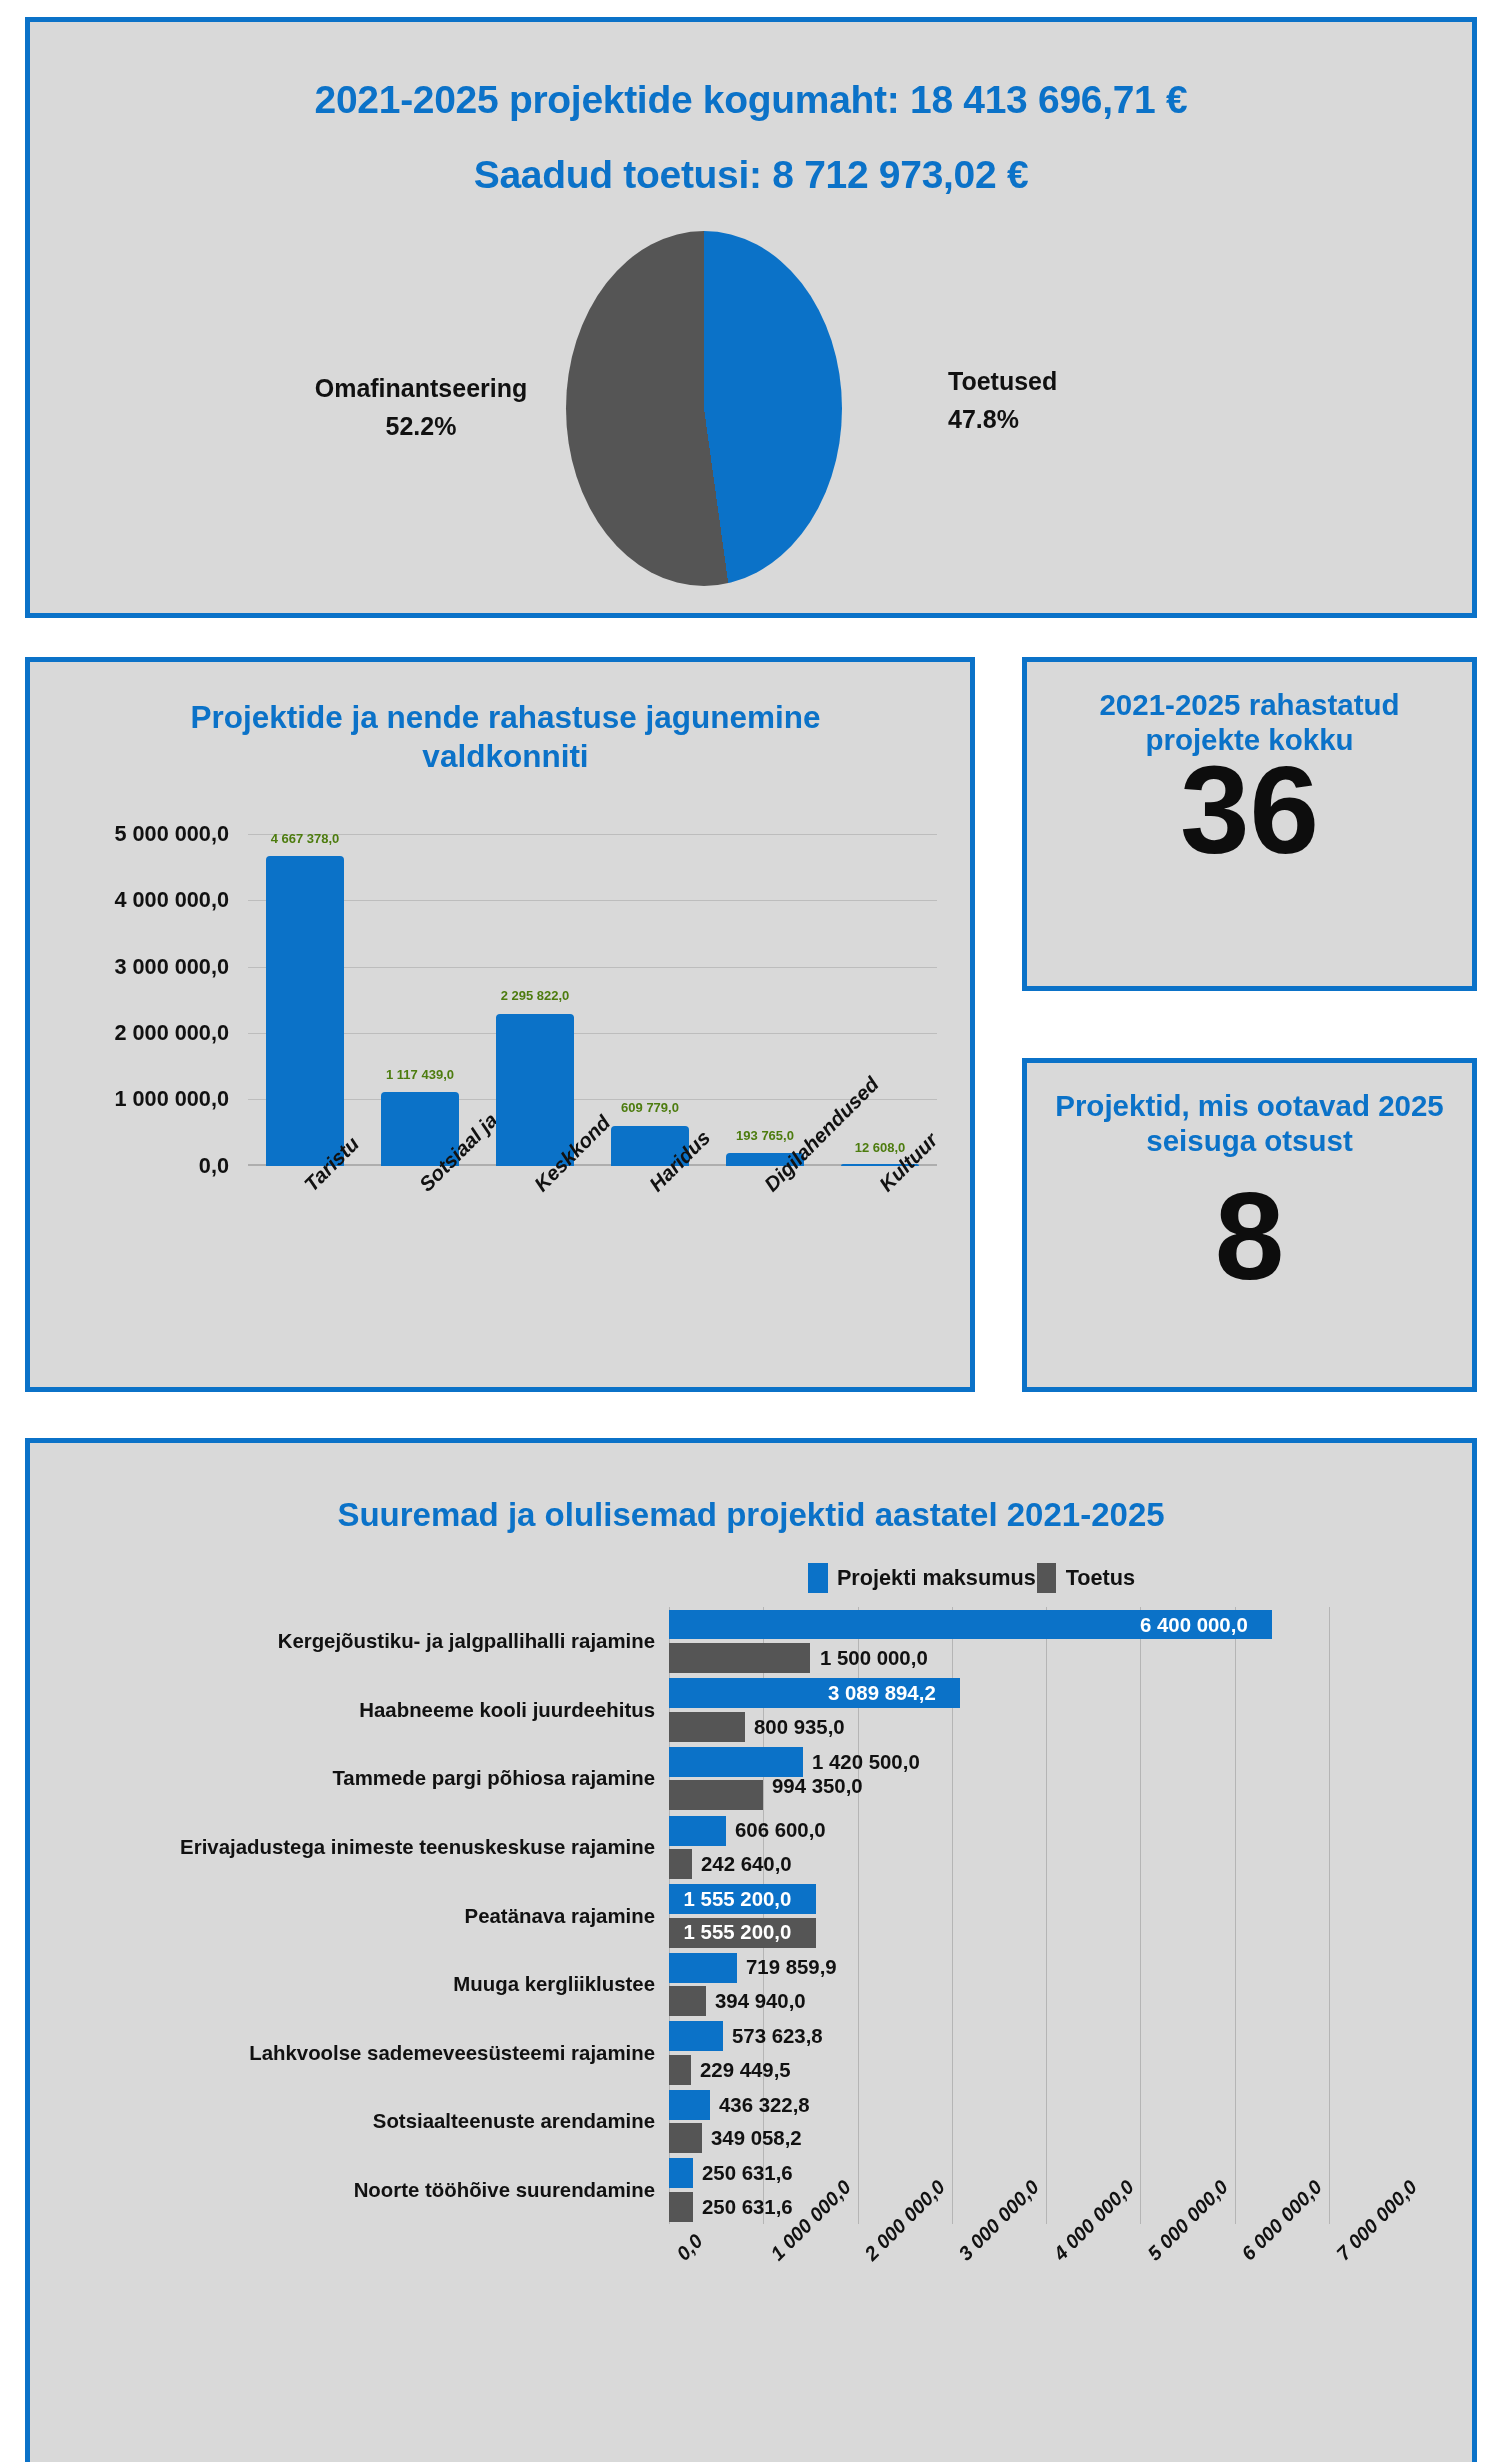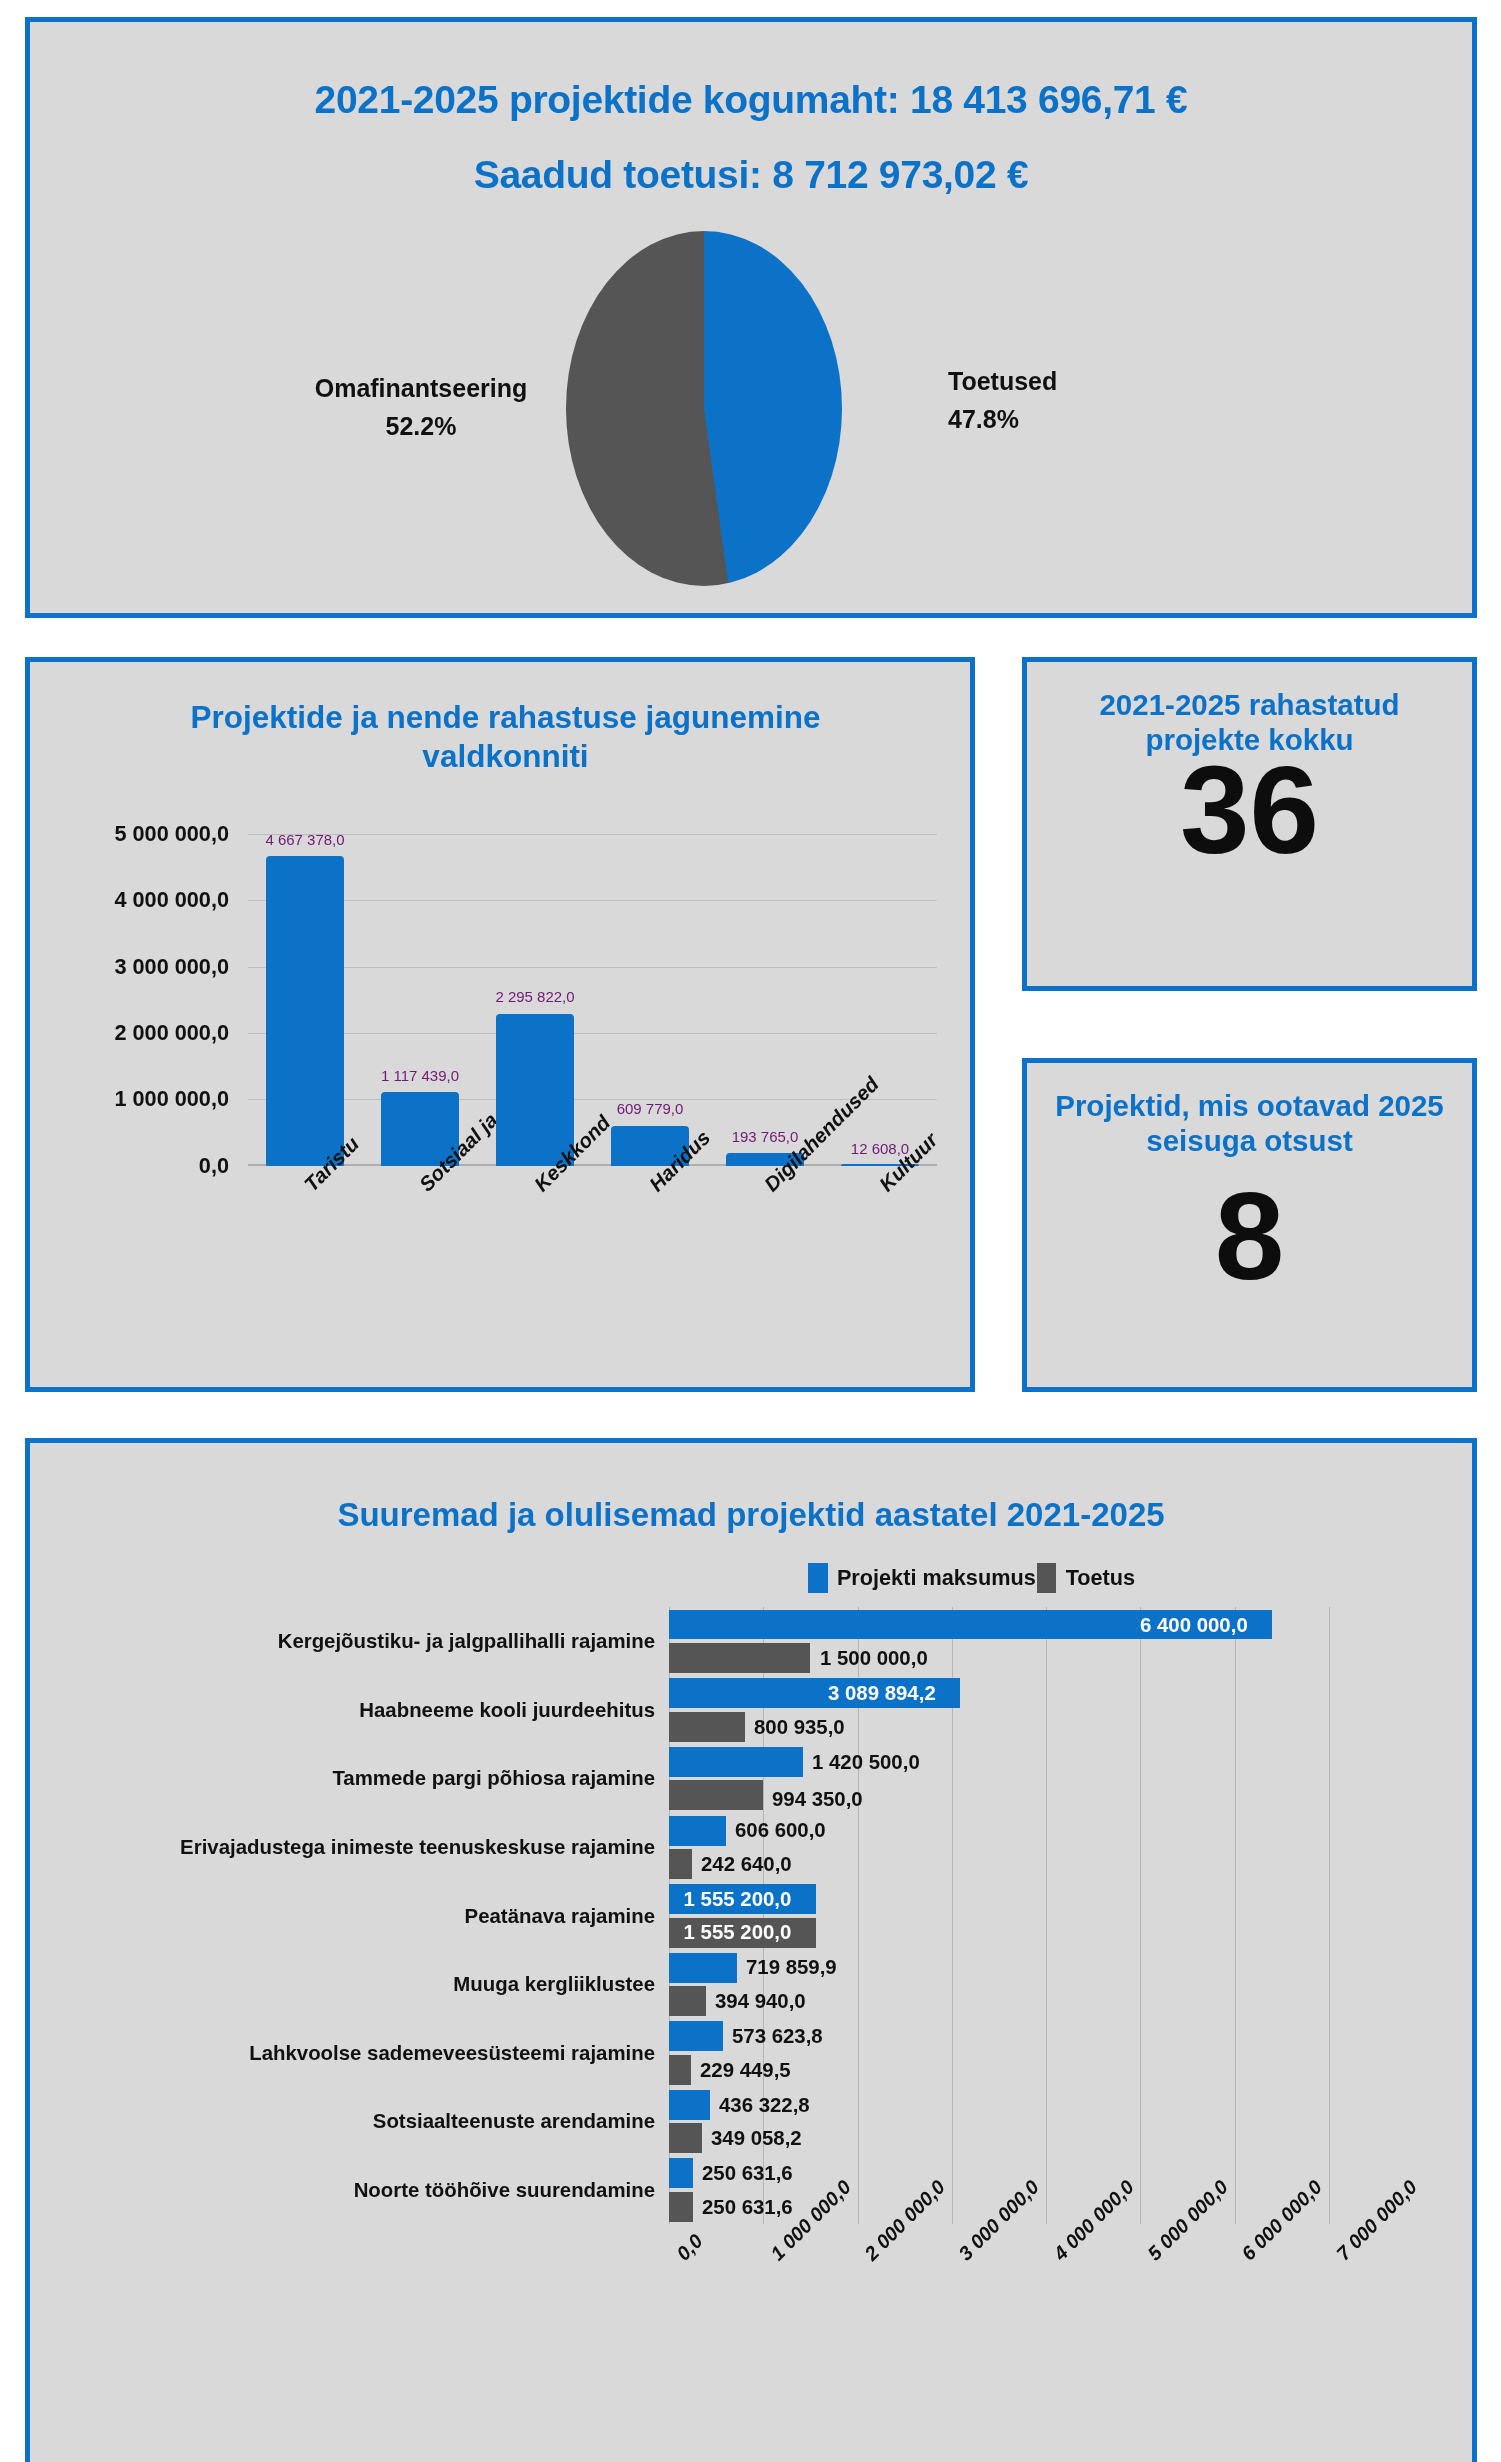--- a/index.html
+++ b/index.html
@@ -22,21 +22,21 @@
   
   #panel-col{left:25px;top:657px;width:950px;height:735px;}
   .col-title{position:absolute;left:98px;width:755px;top:36px;text-align:center;color:#0b72c8;
      font-weight:bold;font-size:31.5px;line-height:1.25;}
   .col-plot{position:absolute;left:218px;top:172px;width:689px;height:332px;}
   .gridline{position:absolute;left:0;width:100%;height:1.3px;background:#bdbdbd;}
   .axis-base{position:absolute;left:0;width:100%;height:2px;background:#aeaeae;bottom:0;}
   .ytick{position:absolute;right:0;width:210px;text-align:right;color:#111;font-weight:bold;font-size:21.7px;
      transform:translateY(-50%);white-space:nowrap;}
   .col-bar{position:absolute;bottom:0;background:#0b72c8;border-radius:3.9px 3.9px 0 0;}
-  .col-val{position:absolute;color:#701a75;font-weight:normal;font-size:15px;white-space:nowrap;transform:translateX(-50%);}
+  .col-val{position:absolute;color:#4d7c0f;font-weight:bold;font-size:13px;white-space:nowrap;transform:translateX(-50%);}
   .col-cat{position:absolute;color:#111;font-weight:bold;font-style:italic;font-size:20.4px;white-space:nowrap;
      transform-origin:left top;transform:rotate(-45deg);}
 
   
   #panel-kpi1{left:1022px;top:657px;width:455px;height:334px;}
   #panel-kpi2{left:1022px;top:1058px;width:455px;height:334px;}
   .kpi-title{position:absolute;left:19.7px;right:19.7px;top:25px;text-align:center;color:#0b72c8;
      font-weight:bold;font-size:29.5px;line-height:1.2;}
   .kpi-value{position:absolute;left:0;right:0;top:85px;text-align:center;color:#0d0d0d;
      font-weight:bold;font-size:125px;line-height:1;}
@@ -164,21 +164,21 @@
     <div class="hval" style="top: 51px; left: 151px;">1 500 000,0</div>
     <div class="hrow-label" style="top: 103px; right: 674px;">Haabneeme kooli juurdeehitus</div>
     <div class="hbar blue" style="left: 0px; top: 71px; width: 291px;"></div>
     <div class="hval inside" style="top: 86px; left: 159px;">3 089 894,2</div>
     <div class="hbar gray" style="left: 0px; top: 105px; width: 76px;"></div>
     <div class="hval" style="top: 120px; left: 85px;">800 935,0</div>
     <div class="hrow-label" style="top: 171px; right: 674px;">Tammede pargi põhiosa rajamine</div>
     <div class="hbar blue" style="left: 0px; top: 140px; width: 134px;"></div>
     <div class="hval" style="top: 155px; left: 143px;">1 420 500,0</div>
     <div class="hbar gray" style="left: 0px; top: 173px; width: 94px;"></div>
-    <div class="hval" style="top: 192px; left: 103px;">994 350,0</div>
+    <div class="hval" style="top: 179px; left: 103px;">994 350,0</div>
     <div class="hrow-label" style="top: 240px; right: 674px;">Erivajadustega inimeste teenuskeskuse rajamine</div>
     <div class="hbar blue" style="left: 0px; top: 209px; width: 57px;"></div>
     <div class="hval" style="top: 223px; left: 66px;">606 600,0</div>
     <div class="hbar gray" style="left: 0px; top: 242px; width: 23px;"></div>
     <div class="hval" style="top: 257px; left: 32px;">242 640,0</div>
     <div class="hrow-label" style="top: 309px; right: 674px;">Peatänava rajamine</div>
     <div class="hbar blue" style="left: 0px; top: 277px; width: 147px;"></div>
     <div class="hval inside" style="top: 292px; left: 14.6px;">1 555 200,0</div>
     <div class="hbar gray" style="left: 0px; top: 311px; width: 147px;"></div>
     <div class="hval inside" style="top: 325px; left: 14.6px;">1 555 200,0</div>

